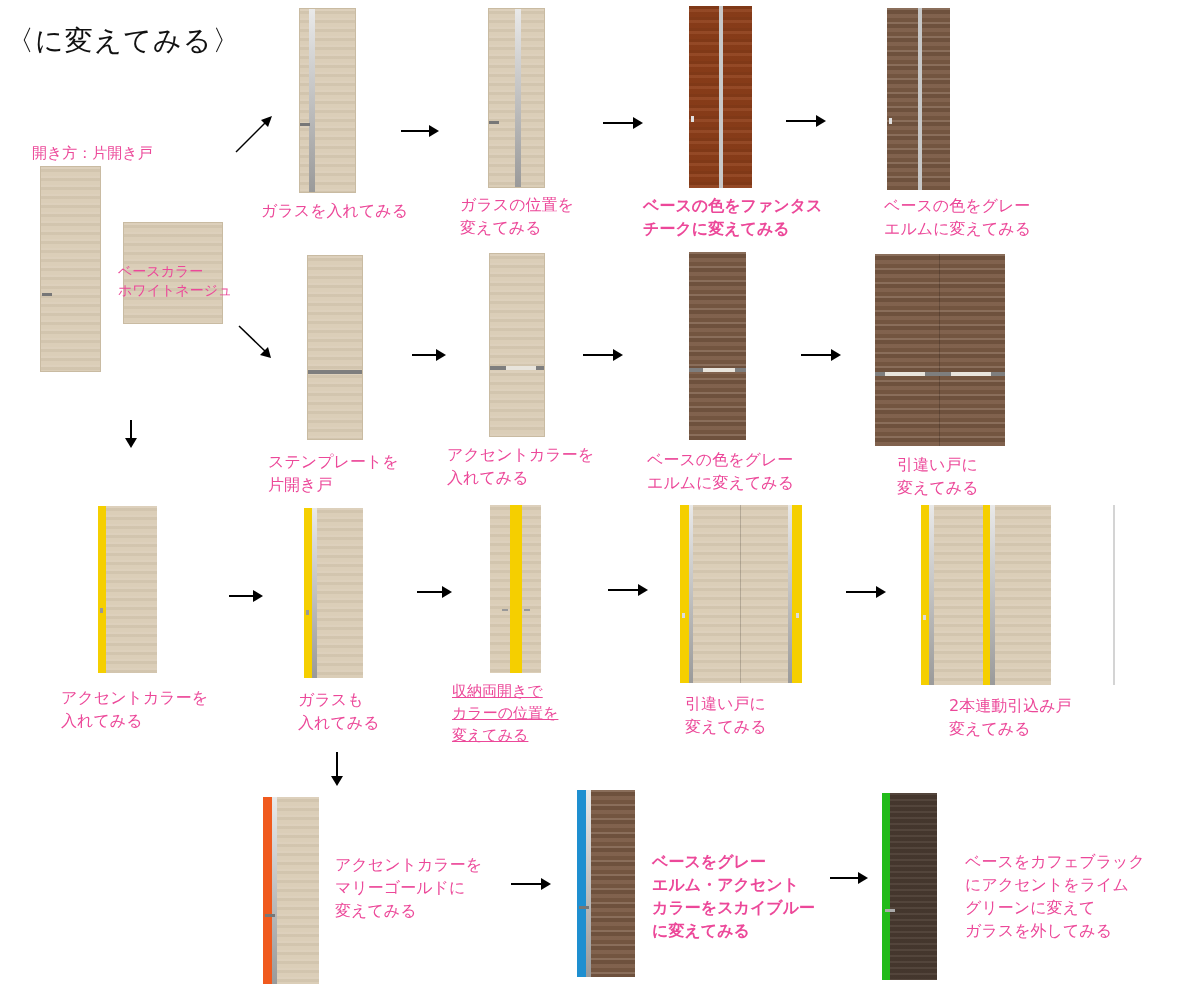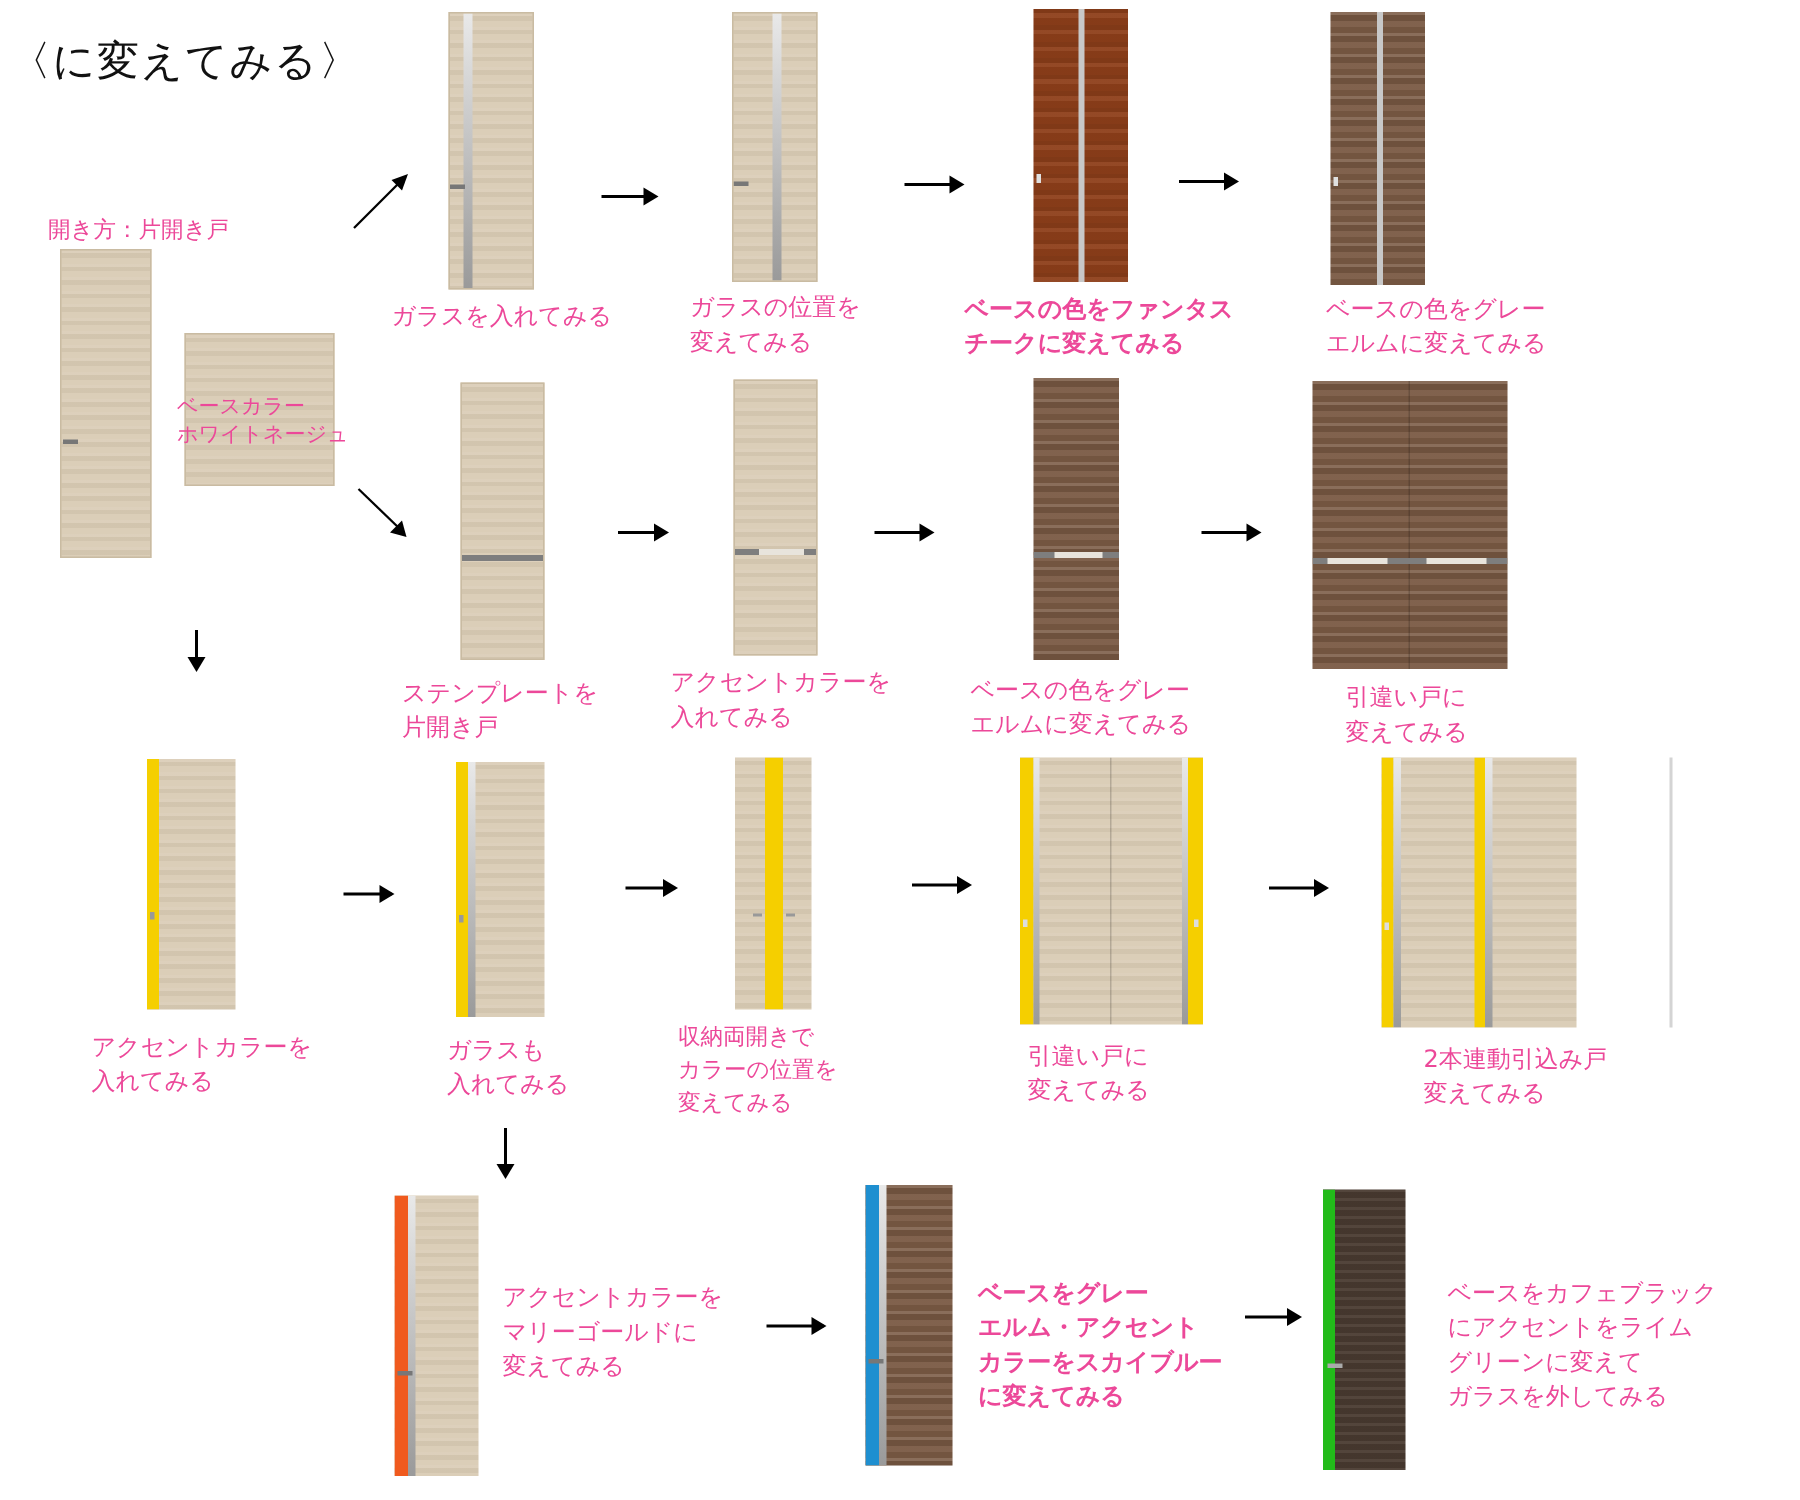--- a/index.html
+++ b/index.html
@@ -139,21 +139,21 @@
 <div class="abs label" style="left:298px;top:688px;">ガラスも
 入れてみる</div>
 <div class="arrow" style="left:417px;top:591px;width:33px;"></div>
 <div class="varrow" style="left:336px;top:752px;height:32px;"></div>
 
 <div class="door beige" style="left:490px;top:505px;width:51px;height:168px;border:none;">
   <div class="accent" style="left:20px;width:12px;background:#f5cf00;"></div>
   <div class="handle" style="left:12px;top:104px;width:6px;height:2px;background:#999;"></div>
   <div class="handle" style="left:34px;top:104px;width:6px;height:2px;background:#999;"></div>
 </div>
-<div class="abs label" style="left:452px;top:680px;font-size:15px;line-height:22px;">収納両開きで
+<div class="abs label" style="left:452px;top:680px;font-size:15px;line-height:22px;text-decoration:underline;">収納両開きで
 カラーの位置を
 変えてみる</div>
 <div class="arrow" style="left:608px;top:589px;width:38px;"></div>
 
 <div class="door beige" style="left:680px;top:505px;width:122px;height:178px;border:none;">
   <div class="accent" style="left:0;width:9px;background:#f5cf00;"></div>
   <div class="glass" style="left:9px;width:4px;"></div>
   <div class="divider" style="left:60px;"></div>
   <div class="glass" style="left:108px;width:4px;"></div>
   <div class="accent" style="left:112px;width:10px;background:#f5cf00;"></div>

